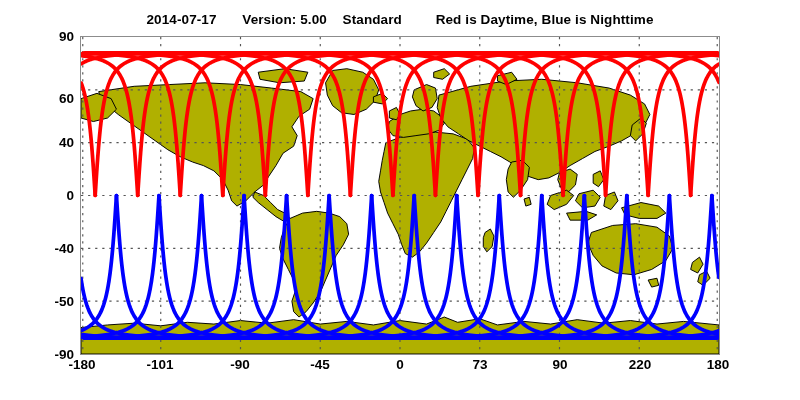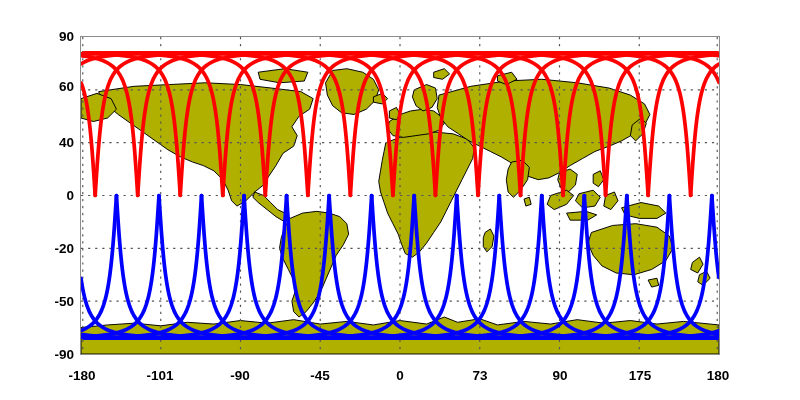--- a/index.html
+++ b/index.html
@@ -37,28 +37,37 @@
   
   .ytick{
     position:absolute;right:726px;
     color:#000;font-size:13.5px;font-weight:bold;
     text-align:right;white-space:nowrap;
     transform:translateY(-50%);
   }
   .xtick{
     position:absolute;top:357px;
     color:#000;font-size:13.5px;font-weight:bold;
-    white-space:nowrap;transform:translateX(-50%);margin-top:11px;
+    white-space:nowrap;transform:translateX(-50%);
   }
 </style>
 </head>
 <body>
 
 <div id="root">
 
+  <div class="title-bar">
+    <span>2014-07-17</span>
+    <span class="t-gap-lg"></span>
+    <span>Version: 5.00</span>
+    <span class="t-gap-sm"></span>
+    <span>Standard</span>
+    <span class="t-gap-xl"></span>
+    <span>Red is Daytime, Blue is Nighttime</span>
+  </div>
 
   <div class="plot-frame">
     <div class="plot-inner">
       <svg viewBox="0 0 720 360" preserveAspectRatio="none">
         <defs>
           <clipPath id="mapclip">
               <rect x="0" y="0" width="720" height="360"></rect>
             </clipPath>
         </defs>
 
@@ -184,45 +193,45 @@
               <path d="M280.00,180.00L280.09,181.41L280.18,182.83L280.27,184.24L280.36,185.65L280.45,187.07L280.54,188.48L280.63,189.89L280.72,191.30L280.81,192.71L280.90,194.12L280.99,195.53L281.08,196.93L281.18,198.34L281.27,199.74L281.36,201.15L281.45,202.55L281.55,203.95L281.64,205.34L281.73,206.74L281.83,208.13L281.92,209.52L282.02,210.91L282.11,212.30L282.21,213.68L282.31,215.06L282.40,216.44L282.50,217.82L282.60,219.19L282.70,220.56L282.80,221.93L282.90,223.29L283.00,224.65L283.11,226.01L283.21,227.36L283.31,228.71L283.42,230.06L283.53,231.40L283.63,232.74L283.74,234.08L283.85,235.41L283.96,236.73L284.07,238.06L284.19,239.37L284.30,240.69L284.41,241.99L284.53,243.30L284.65,244.60L284.77,245.89L284.89,247.18L285.01,248.46L285.13,249.74L285.26,251.02L285.39,252.28L285.51,253.55L285.64,254.80L285.78,256.05L285.91,257.30L286.05,258.54L286.18,259.77L286.32,261.00L286.46,262.22L286.61,263.44L286.75,264.64L286.90,265.85L287.05,267.04L287.20,268.23L287.36,269.41L287.51,270.59L287.67,271.76L287.84,272.92L288.00,274.07L288.17,275.22L288.34,276.36L288.51,277.49L288.69,278.62L288.87,279.74L289.05,280.85L289.24,281.95L289.43,283.04L289.62,284.13L289.82,285.21L290.02,286.28L290.23,287.34L290.44,288.40L290.65,289.45L290.87,290.48L291.09,291.51L291.31,292.53L291.55,293.55L291.78,294.55L292.02,295.55L292.27,296.53L292.52,297.51L292.78,298.48L293.04,299.44L293.31,300.39L293.59,301.33L293.87,302.26L294.16,303.19L294.45,304.10L294.76,305.00L295.07,305.90L295.39,306.78L295.71,307.66L296.05,308.52L296.39,309.38L296.74,310.22L297.10,311.06L297.47,311.89L297.85,312.70L298.25,313.51L298.65,314.30L299.06,315.09L299.49,315.86L299.93,316.63L300.38,317.38L300.84,318.13L301.32,318.86L301.81,319.58L302.32,320.30L302.85,321.00L303.39,321.69L303.95,322.37L304.52,323.04L305.12,323.70L305.74,324.34L306.37,324.98L307.03,325.60L307.72,326.22L308.42,326.82L309.16,327.41L309.92,327.99L310.71,328.56L311.53,329.12L312.38,329.67L313.27,330.20L314.19,330.73L315.14,331.24L316.14,331.74L317.18,332.23L318.27,332.71L319.40,333.17L320.58,333.63L321.82,334.07L323.11,334.50L324.46,334.92L325.88,335.33L327.36,335.72L328.92,336.11L330.55,336.48L332.27,336.84L334.08,337.19L335.98,337.52L337.98,337.85L340.08,338.16L342.30,338.46L344.65,338.75L347.12,339.02L349.73,339.29L352.49,339.54L355.41,339.78L358.49,340.01L361.75,340.22L365.19,340.42L368.83,340.61L372.68,340.79L376.73,340.96L381.01,341.11L385.51,341.25L390.23,341.38L395.19,341.50L400.36,341.61L405.76,341.70L411.36,341.78L417.14,341.85L423.10,341.90L429.19,341.94L435.40,341.98L441.68,341.99L448.00,342.00L454.32,341.99L460.60,341.98L466.81,341.94L472.90,341.90L478.86,341.85L484.64,341.78L490.24,341.70L495.64,341.61L500.81,341.50L505.77,341.38L510.49,341.25L514.99,341.11L519.27,340.96L523.32,340.79L527.17,340.61L530.81,340.42L534.25,340.22L537.51,340.01L540.59,339.78L543.51,339.54L546.27,339.29L548.88,339.02L551.35,338.75L553.70,338.46L555.92,338.16L558.02,337.85L560.02,337.52L561.92,337.19L563.73,336.84L565.45,336.48L567.08,336.11L568.64,335.72L570.12,335.33L571.54,334.92L572.89,334.50L574.18,334.07L575.42,333.63L576.60,333.17L577.73,332.71L578.82,332.23L579.86,331.74L580.86,331.24L581.81,330.73L582.73,330.20L583.62,329.67L584.47,329.12L585.29,328.56L586.08,327.99L586.84,327.41L587.58,326.82L588.28,326.22L588.97,325.60L589.63,324.98L590.26,324.34L590.88,323.70L591.48,323.04L592.05,322.37L592.61,321.69L593.15,321.00L593.68,320.30L594.19,319.58L594.68,318.86L595.16,318.13L595.62,317.38L596.07,316.63L596.51,315.86L596.94,315.09L597.35,314.30L597.75,313.51L598.15,312.70L598.53,311.89L598.90,311.06L599.26,310.22L599.61,309.38L599.95,308.52L600.29,307.66L600.61,306.78L600.93,305.90L601.24,305.00L601.55,304.10L601.84,303.19L602.13,302.26L602.41,301.33L602.69,300.39L602.96,299.44L603.22,298.48L603.48,297.51L603.73,296.53L603.98,295.55L604.22,294.55L604.45,293.55L604.69,292.53L604.91,291.51L605.13,290.48L605.35,289.45L605.56,288.40L605.77,287.34L605.98,286.28L606.18,285.21L606.38,284.13L606.57,283.04L606.76,281.95L606.95,280.85L607.13,279.74L607.31,278.62L607.49,277.49L607.66,276.36L607.83,275.22L608.00,274.07L608.16,272.92L608.33,271.76L608.49,270.59L608.64,269.41L608.80,268.23L608.95,267.04L609.10,265.85L609.25,264.64L609.39,263.44L609.54,262.22L609.68,261.00L609.82,259.77L609.95,258.54L610.09,257.30L610.22,256.05L610.36,254.80L610.49,253.55L610.61,252.28L610.74,251.02L610.87,249.74L610.99,248.46L611.11,247.18L611.23,245.89L611.35,244.60L611.47,243.30L611.59,241.99L611.70,240.69L611.81,239.37L611.93,238.06L612.04,236.73L612.15,235.41L612.26,234.08L612.37,232.74L612.47,231.40L612.58,230.06L612.69,228.71L612.79,227.36L612.89,226.01L613.00,224.65L613.10,223.29L613.20,221.93L613.30,220.56L613.40,219.19L613.50,217.82L613.60,216.44L613.69,215.06L613.79,213.68L613.89,212.30L613.98,210.91L614.08,209.52L614.17,208.13L614.27,206.74L614.36,205.34L614.45,203.95L614.55,202.55L614.64,201.15L614.73,199.74L614.82,198.34L614.92,196.93L615.01,195.53L615.10,194.12L615.19,192.71L615.28,191.30L615.37,189.89L615.46,188.48L615.55,187.07L615.64,185.65L615.73,184.24L615.82,182.83L615.91,181.41L616.00,180.00" stroke="#0000ff"></path>
               <path d="M328.00,180.00L328.09,181.41L328.18,182.83L328.27,184.24L328.36,185.65L328.45,187.07L328.54,188.48L328.63,189.89L328.72,191.30L328.81,192.71L328.90,194.12L328.99,195.53L329.08,196.93L329.18,198.34L329.27,199.74L329.36,201.15L329.45,202.55L329.55,203.95L329.64,205.34L329.73,206.74L329.83,208.13L329.92,209.52L330.02,210.91L330.11,212.30L330.21,213.68L330.31,215.06L330.40,216.44L330.50,217.82L330.60,219.19L330.70,220.56L330.80,221.93L330.90,223.29L331.00,224.65L331.11,226.01L331.21,227.36L331.31,228.71L331.42,230.06L331.53,231.40L331.63,232.74L331.74,234.08L331.85,235.41L331.96,236.73L332.07,238.06L332.19,239.37L332.30,240.69L332.41,241.99L332.53,243.30L332.65,244.60L332.77,245.89L332.89,247.18L333.01,248.46L333.13,249.74L333.26,251.02L333.39,252.28L333.51,253.55L333.64,254.80L333.78,256.05L333.91,257.30L334.05,258.54L334.18,259.77L334.32,261.00L334.46,262.22L334.61,263.44L334.75,264.64L334.90,265.85L335.05,267.04L335.20,268.23L335.36,269.41L335.51,270.59L335.67,271.76L335.84,272.92L336.00,274.07L336.17,275.22L336.34,276.36L336.51,277.49L336.69,278.62L336.87,279.74L337.05,280.85L337.24,281.95L337.43,283.04L337.62,284.13L337.82,285.21L338.02,286.28L338.23,287.34L338.44,288.40L338.65,289.45L338.87,290.48L339.09,291.51L339.31,292.53L339.55,293.55L339.78,294.55L340.02,295.55L340.27,296.53L340.52,297.51L340.78,298.48L341.04,299.44L341.31,300.39L341.59,301.33L341.87,302.26L342.16,303.19L342.45,304.10L342.76,305.00L343.07,305.90L343.39,306.78L343.71,307.66L344.05,308.52L344.39,309.38L344.74,310.22L345.10,311.06L345.47,311.89L345.85,312.70L346.25,313.51L346.65,314.30L347.06,315.09L347.49,315.86L347.93,316.63L348.38,317.38L348.84,318.13L349.32,318.86L349.81,319.58L350.32,320.30L350.85,321.00L351.39,321.69L351.95,322.37L352.52,323.04L353.12,323.70L353.74,324.34L354.37,324.98L355.03,325.60L355.72,326.22L356.42,326.82L357.16,327.41L357.92,327.99L358.71,328.56L359.53,329.12L360.38,329.67L361.27,330.20L362.19,330.73L363.14,331.24L364.14,331.74L365.18,332.23L366.27,332.71L367.40,333.17L368.58,333.63L369.82,334.07L371.11,334.50L372.46,334.92L373.88,335.33L375.36,335.72L376.92,336.11L378.55,336.48L380.27,336.84L382.08,337.19L383.98,337.52L385.98,337.85L388.08,338.16L390.30,338.46L392.65,338.75L395.12,339.02L397.73,339.29L400.49,339.54L403.41,339.78L406.49,340.01L409.75,340.22L413.19,340.42L416.83,340.61L420.68,340.79L424.73,340.96L429.01,341.11L433.51,341.25L438.23,341.38L443.19,341.50L448.36,341.61L453.76,341.70L459.36,341.78L465.14,341.85L471.10,341.90L477.19,341.94L483.40,341.98L489.68,341.99L496.00,342.00L502.32,341.99L508.60,341.98L514.81,341.94L520.90,341.90L526.86,341.85L532.64,341.78L538.24,341.70L543.64,341.61L548.81,341.50L553.77,341.38L558.49,341.25L562.99,341.11L567.27,340.96L571.32,340.79L575.17,340.61L578.81,340.42L582.25,340.22L585.51,340.01L588.59,339.78L591.51,339.54L594.27,339.29L596.88,339.02L599.35,338.75L601.70,338.46L603.92,338.16L606.02,337.85L608.02,337.52L609.92,337.19L611.73,336.84L613.45,336.48L615.08,336.11L616.64,335.72L618.12,335.33L619.54,334.92L620.89,334.50L622.18,334.07L623.42,333.63L624.60,333.17L625.73,332.71L626.82,332.23L627.86,331.74L628.86,331.24L629.81,330.73L630.73,330.20L631.62,329.67L632.47,329.12L633.29,328.56L634.08,327.99L634.84,327.41L635.58,326.82L636.28,326.22L636.97,325.60L637.63,324.98L638.26,324.34L638.88,323.70L639.48,323.04L640.05,322.37L640.61,321.69L641.15,321.00L641.68,320.30L642.19,319.58L642.68,318.86L643.16,318.13L643.62,317.38L644.07,316.63L644.51,315.86L644.94,315.09L645.35,314.30L645.75,313.51L646.15,312.70L646.53,311.89L646.90,311.06L647.26,310.22L647.61,309.38L647.95,308.52L648.29,307.66L648.61,306.78L648.93,305.90L649.24,305.00L649.55,304.10L649.84,303.19L650.13,302.26L650.41,301.33L650.69,300.39L650.96,299.44L651.22,298.48L651.48,297.51L651.73,296.53L651.98,295.55L652.22,294.55L652.45,293.55L652.69,292.53L652.91,291.51L653.13,290.48L653.35,289.45L653.56,288.40L653.77,287.34L653.98,286.28L654.18,285.21L654.38,284.13L654.57,283.04L654.76,281.95L654.95,280.85L655.13,279.74L655.31,278.62L655.49,277.49L655.66,276.36L655.83,275.22L656.00,274.07L656.16,272.92L656.33,271.76L656.49,270.59L656.64,269.41L656.80,268.23L656.95,267.04L657.10,265.85L657.25,264.64L657.39,263.44L657.54,262.22L657.68,261.00L657.82,259.77L657.95,258.54L658.09,257.30L658.22,256.05L658.36,254.80L658.49,253.55L658.61,252.28L658.74,251.02L658.87,249.74L658.99,248.46L659.11,247.18L659.23,245.89L659.35,244.60L659.47,243.30L659.59,241.99L659.70,240.69L659.81,239.37L659.93,238.06L660.04,236.73L660.15,235.41L660.26,234.08L660.37,232.74L660.47,231.40L660.58,230.06L660.69,228.71L660.79,227.36L660.89,226.01L661.00,224.65L661.10,223.29L661.20,221.93L661.30,220.56L661.40,219.19L661.50,217.82L661.60,216.44L661.69,215.06L661.79,213.68L661.89,212.30L661.98,210.91L662.08,209.52L662.17,208.13L662.27,206.74L662.36,205.34L662.45,203.95L662.55,202.55L662.64,201.15L662.73,199.74L662.82,198.34L662.92,196.93L663.01,195.53L663.10,194.12L663.19,192.71L663.28,191.30L663.37,189.89L663.46,188.48L663.55,187.07L663.64,185.65L663.73,184.24L663.82,182.83L663.91,181.41L664.00,180.00" stroke="#0000ff"></path>
             </g>
         </g>
       </svg>
     </div>
   </div>
 
   <div class="ytick" style="top:36px;">
     <span>90</span></div>
-  <div class="ytick" style="top:86px;">
+  <div class="ytick" style="top:98px;">
     <span>60</span></div>
   <div class="ytick" style="top:142px;">
     <span>40</span></div>
   <div class="ytick" style="top:195px;">
     <span>0</span></div>
   <div class="ytick" style="top:248px;">
-    <span>-20</span></div>
+    <span>-40</span></div>
   <div class="ytick" style="top:301px;">
     <span>-50</span></div>
   <div class="ytick" style="top:354px;">
     <span>-90</span></div>
 
   <div class="xtick" style="left:82px;">
     <span>-180</span></div>
   <div class="xtick" style="left:160px;">
     <span>-101</span></div>
   <div class="xtick" style="left:240px;">
     <span>-90</span></div>
   <div class="xtick" style="left:320px;text-align:right;">
     <span>-45</span></div>
   <div class="xtick" style="left:400px;">
     <span>0</span></div>
   <div class="xtick" style="left:480px;">
     <span>73</span></div>
   <div class="xtick" style="left:560px;">
     <span>90</span></div>
   <div class="xtick" style="left:640px;">
-    <span>175</span></div>
+    <span>220</span></div>
   <div class="xtick" style="left:718px;text-align:center;">
     <span>180</span></div>
 
 </div>
 
 </body></html>

